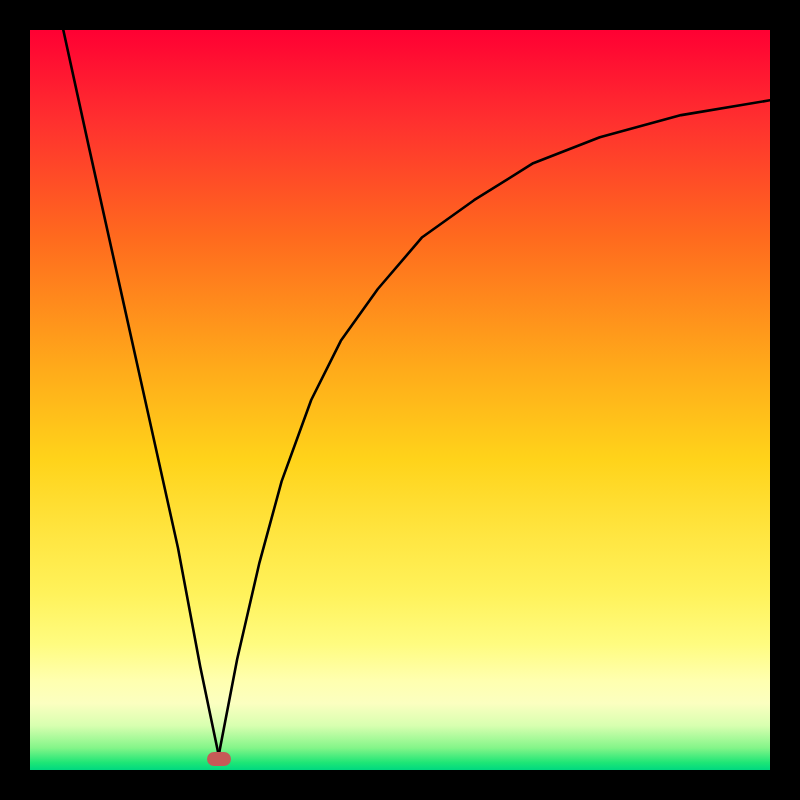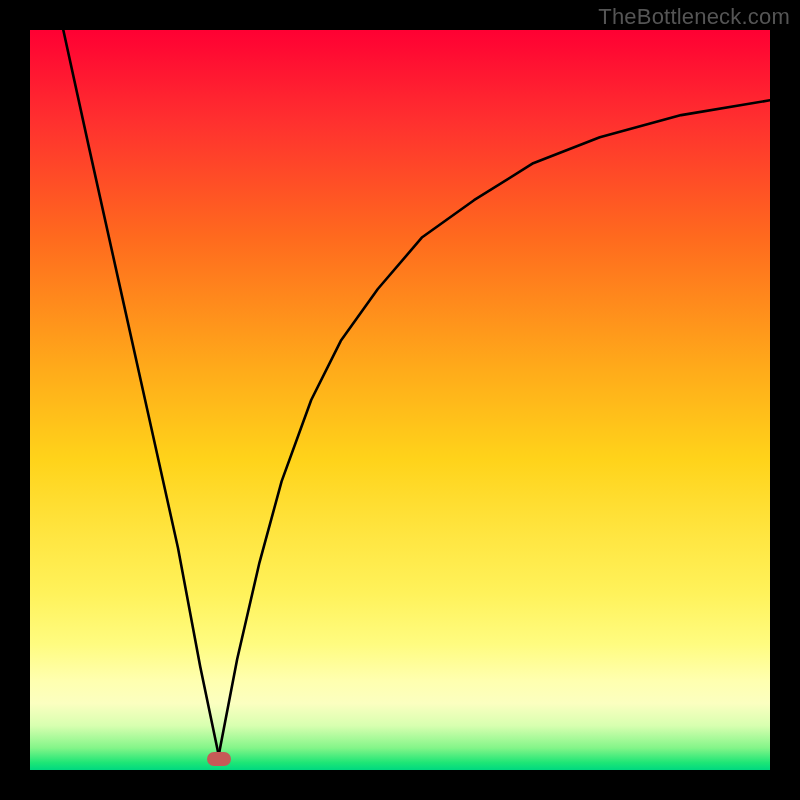--- a/index.html
+++ b/index.html
@@ -60,21 +60,20 @@
     height: 14px;
     border-radius: 8px;
     background: #c65a57;
     transform: translate(-50%, -50%);
   }
 </style>
 </head>
 <body>
 
 <div class="frame">
-  <div class="watermark">TheBottleneck.com</div>
   <div class="plot">
     <svg class="curve" viewBox="0 0 100 100" preserveAspectRatio="none">
       <path fill="none" stroke="#000" stroke-width="0.35" stroke-linecap="round" stroke-linejoin="round" d="M 4.50 0.00 L 8.00 16.00 L 12.00 34.00 L 16.00 52.00 L 20.00 70.00 L 23.00 86.00 L 25.50 98.00"></path>
       <path fill="none" stroke="#000" stroke-width="0.35" stroke-linecap="round" stroke-linejoin="round" d="M 25.50 98.00 L 28.00 85.00 L 31.00 72.00 L 34.00 61.00 L 38.00 50.00 L 42.00 42.00 L 47.00 35.00 L 53.00 28.00 L 60.00 23.00 L 68.00 18.00 L 77.00 14.50 L 88.00 11.50 L 100.00 9.50"></path>
     </svg>
     <div class="dot" style="left: 188.7px; top: 728.9px; background: rgb(198, 90, 87);"></div>
   </div>
 </div>
 
 </body></html>

